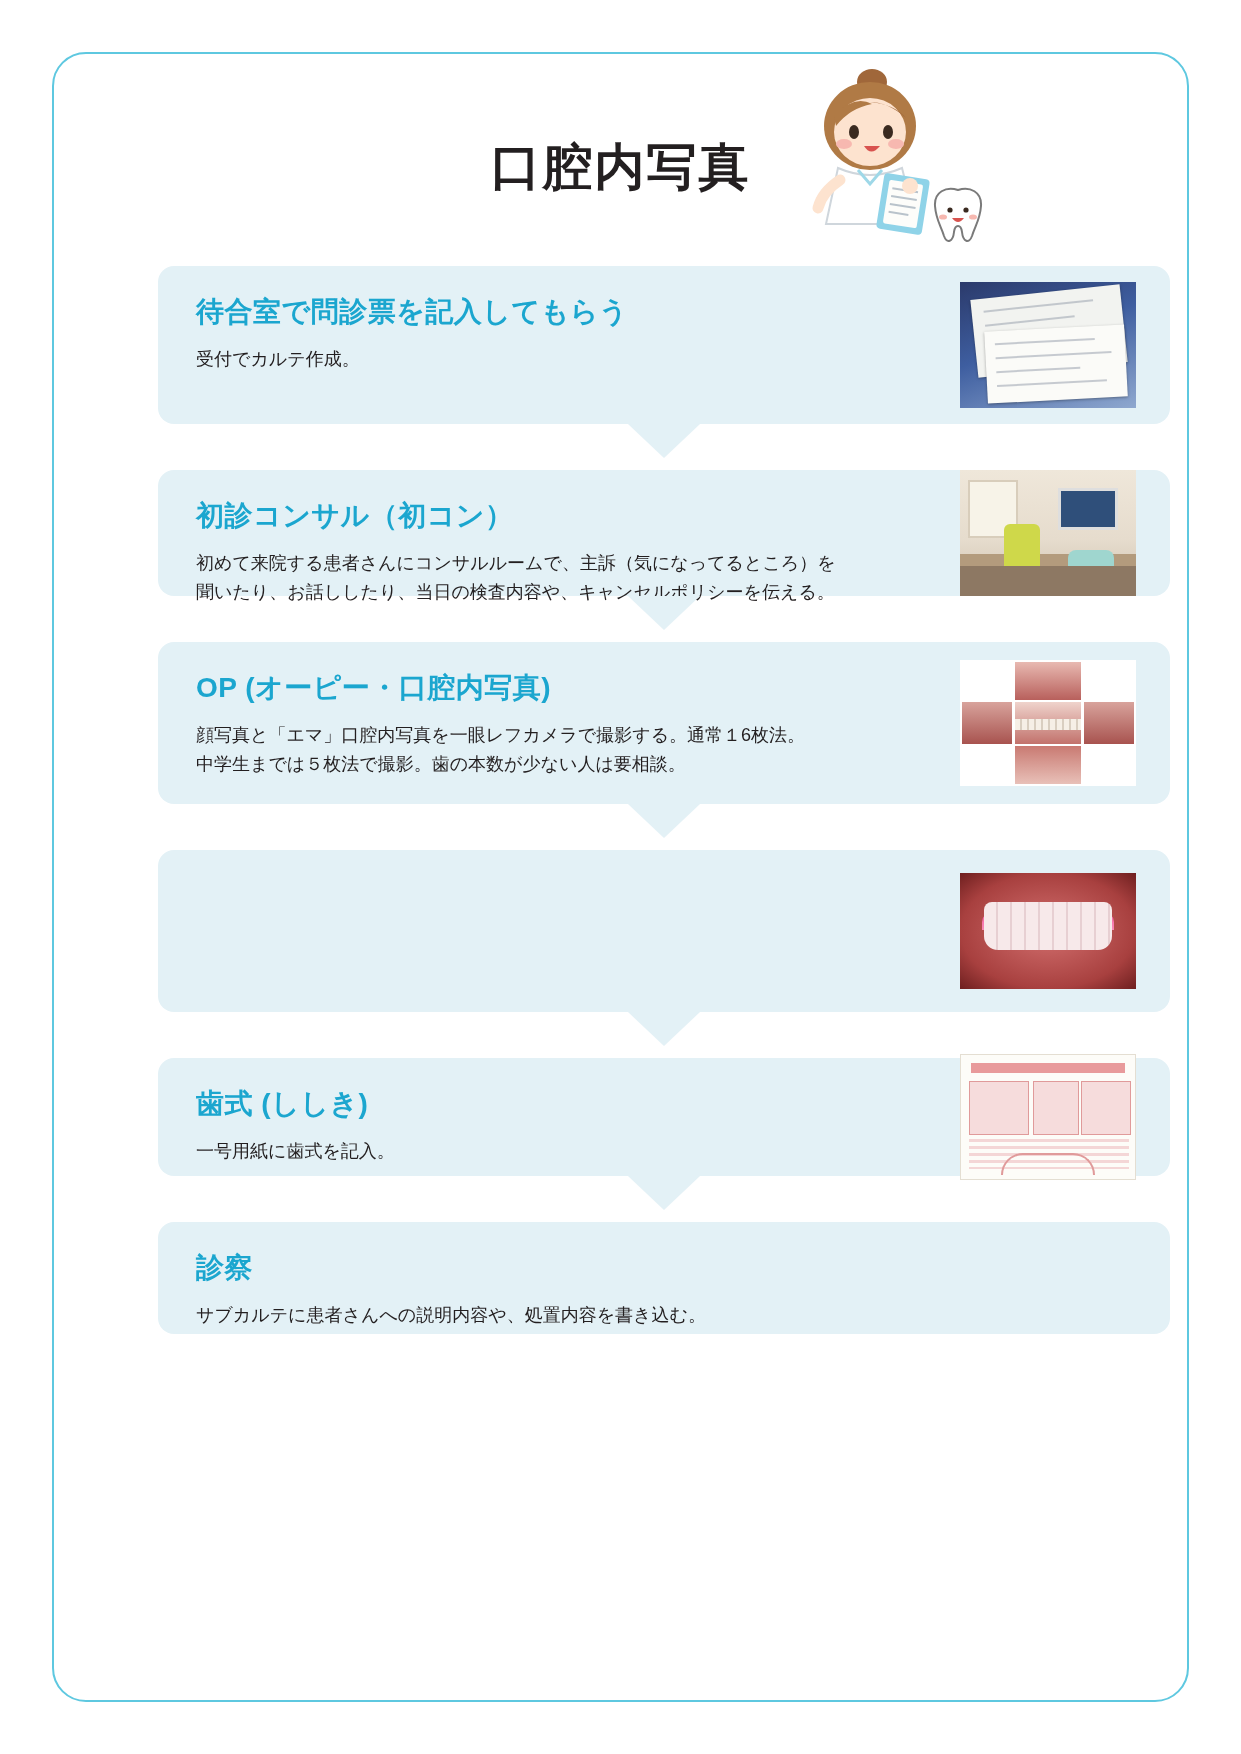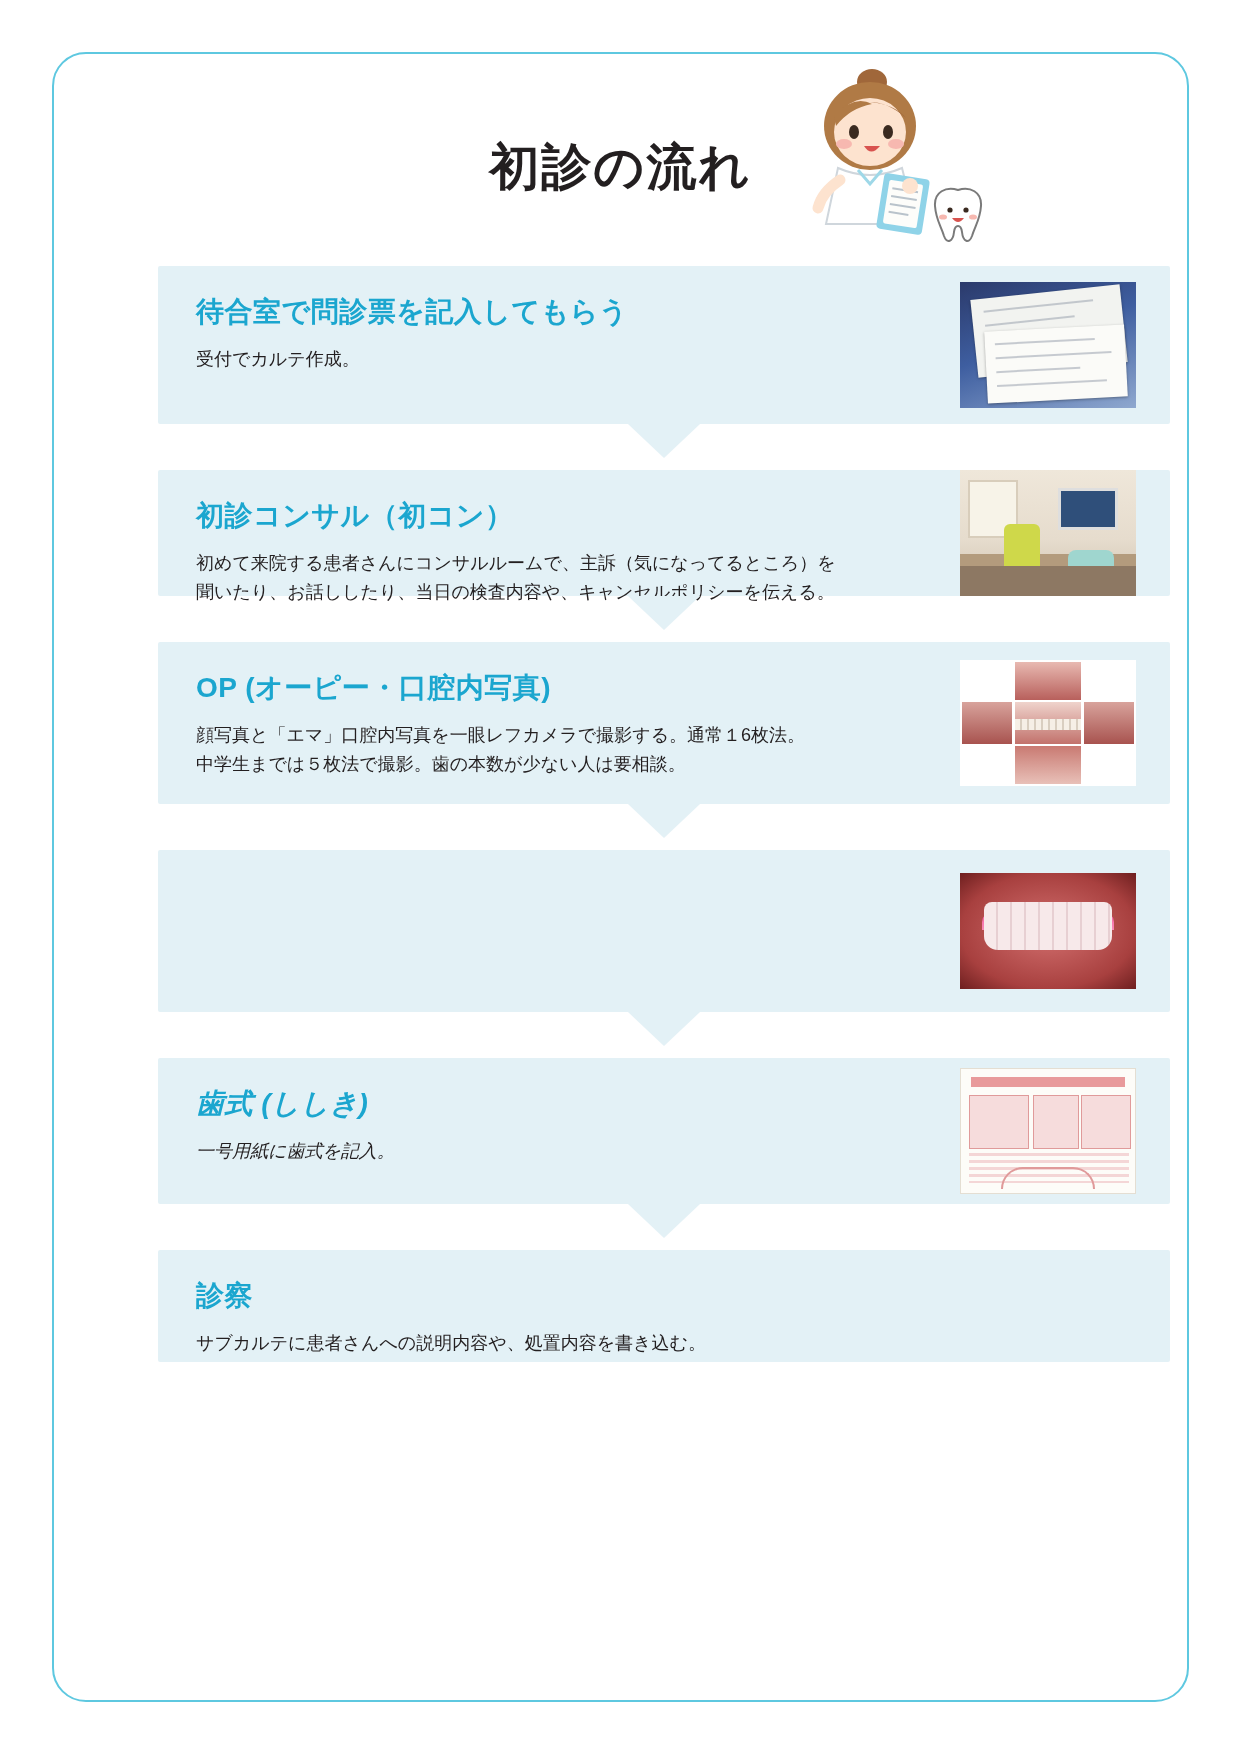--- a/index.html
+++ b/index.html
@@ -59,21 +59,21 @@
   .steps {
     position: absolute;
     left: 104px;
     top: 212px;
     width: 1012px;
   }
 
   .step {
     position: relative;
     background: #e3f1f6;
-    border-radius: 2px;
+    border-radius: 16px;
     box-sizing: border-box;
     padding: 28px 51px 26px 34px;
     margin-bottom: 46px;
   }
   .step:last-child { margin-bottom: 0; }
 
   .step .arrow {
     position: absolute;
     left: 50%;
     transform: translateX(-50%);
@@ -105,21 +105,21 @@
     margin: 16px 0 0 4px;
     white-space: pre-line;
   }
 
   
   .h1 { height: 158px; }
   .h2 { height: 126px; }
   .h3 { height: 152px; }
   .h4 { height: 162px; }
   .h5 { height: 162px; }
-  .h6 { height: 146px; font-style: italic; }
+  .h6 { height: 118px; }
   .h7 { height: 112px; }
 
   
   .thumb {
     position: absolute;
     right: 34px;
     top: 50%;
     transform: translateY(-50%);
     overflow: hidden;
     background: #cccccc;
@@ -232,21 +232,21 @@
   .fc2 { left:72px; top:26px; width:44px; height:52px; }
   .fc3 { left:120px; top:26px; width:48px; height:52px; }
   .form-lines { position:absolute; left:8px; top:84px; width:160px; height:30px; background:repeating-linear-gradient(180deg,#f4d6d6 0 3px, #fdfcf8 3px 7px); }
   .form-arch { position:absolute; left:50%; bottom:4px; transform:translateX(-50%); width:90px; height:20px; border:2px solid #e09a9a; border-bottom:none; border-radius:45px 45px 0 0; }
 </style>
 </head>
 <body>
 
 <div class="page-frame">
 
-  <div class="title">初診の流れ</div>
+  <div class="title">口腔内写真</div>
 
   <svg class="mascot" viewBox="0 0 200 190">
 
     <ellipse cx="88" cy="18" rx="15" ry="13" fill="#a0673a"></ellipse>
 
     <ellipse cx="86" cy="62" rx="46" ry="44" fill="#b07a45"></ellipse>
 
     <ellipse cx="86" cy="68" rx="36" ry="34" fill="#fde3cf"></ellipse>
 
     <path d="M50 54 Q86 22 122 54 Q110 40 86 38 Q62 40 50 54Z" fill="#a0673a"></path>

